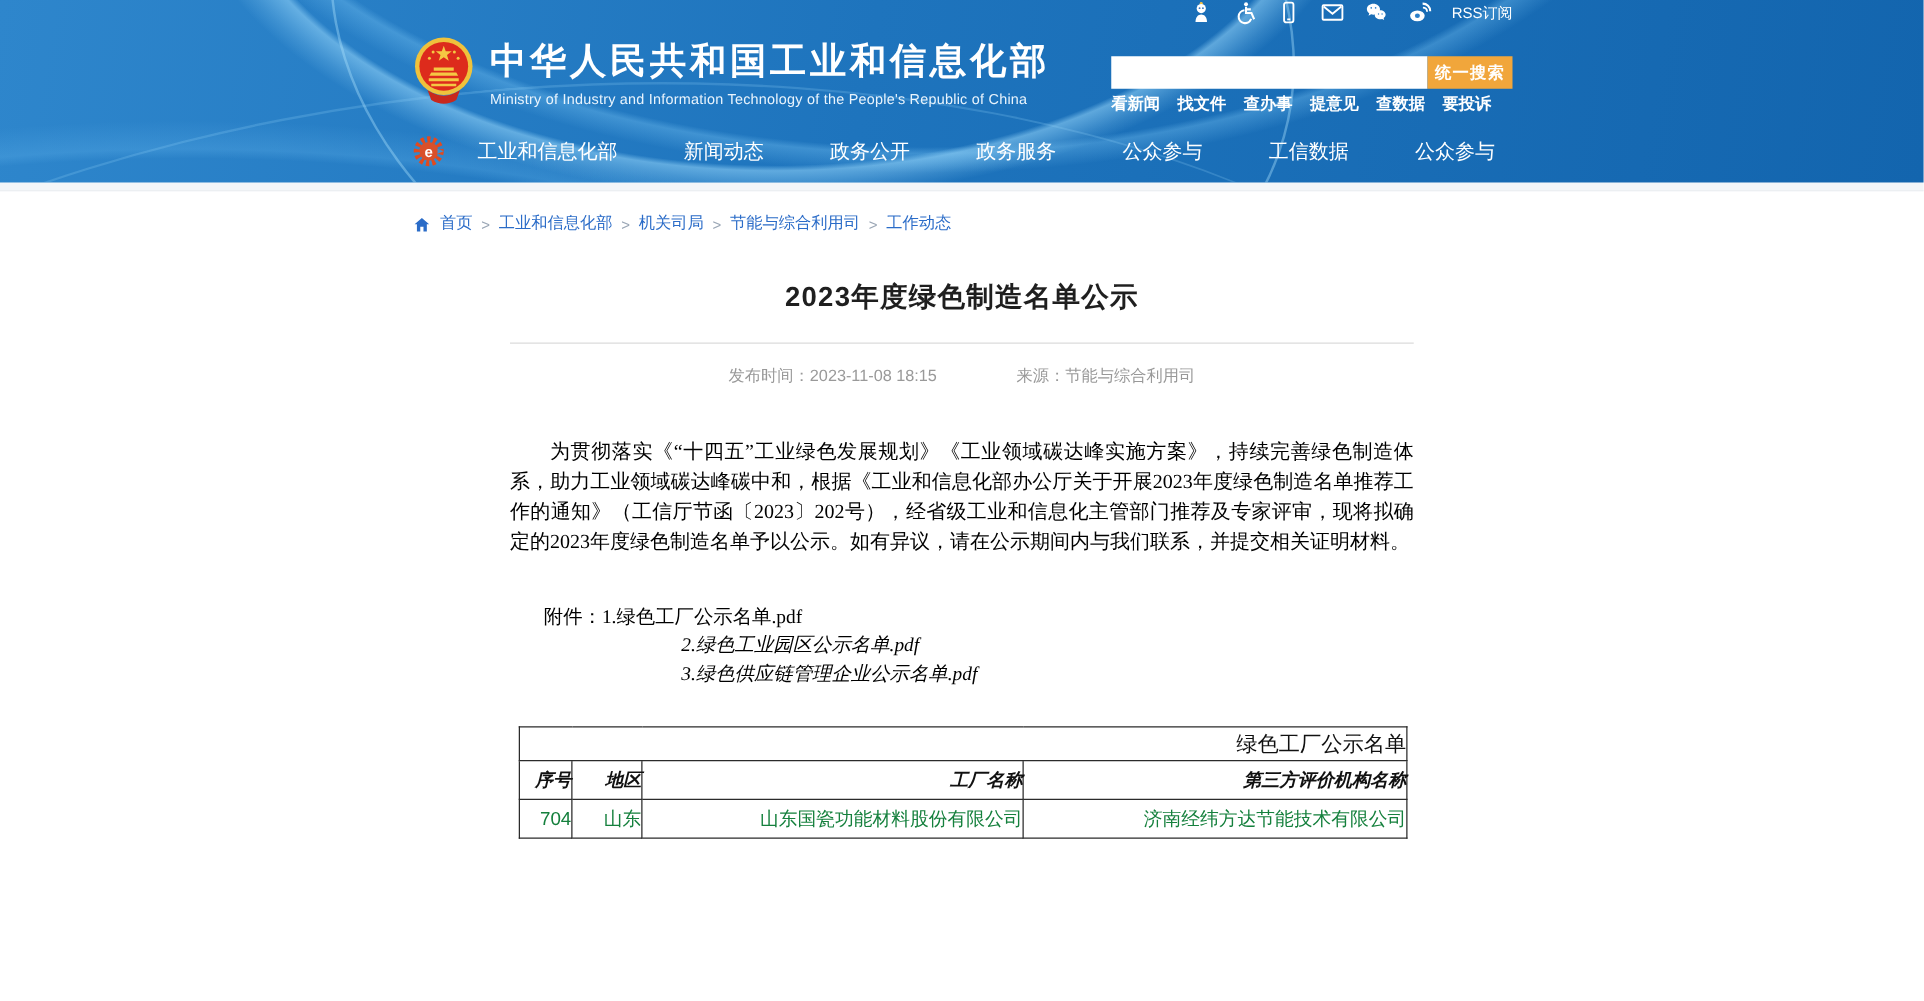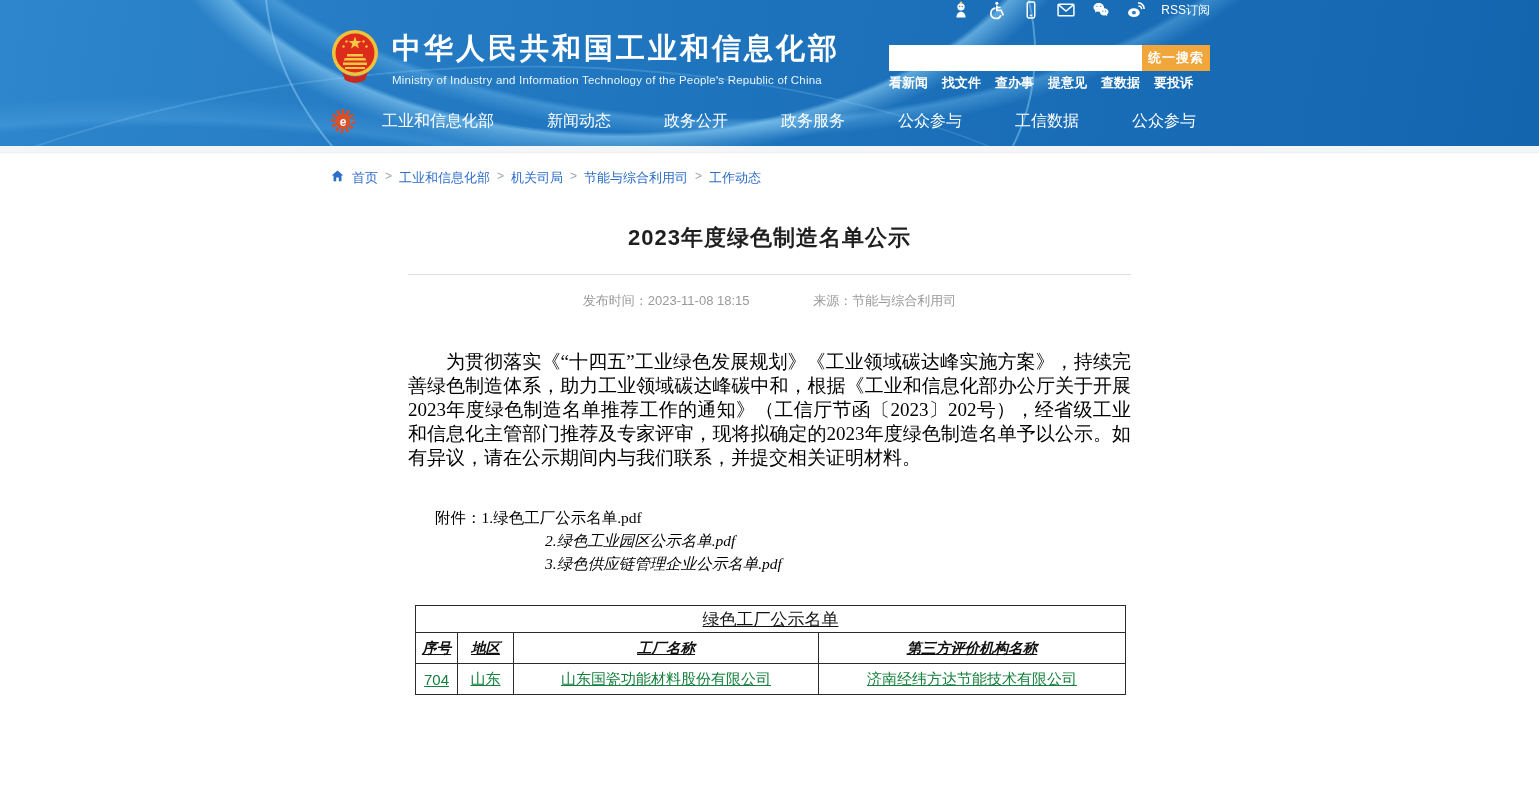--- a/index.html
+++ b/index.html
@@ -36,45 +36,45 @@
   .quick-links span { color:#fff; font-size:13px; font-weight:bold; cursor:pointer; }
 
   .nav-row { position:absolute; left:330px; top:104px; width:880px; height:34px; display:flex; align-items:center; }
   .e-logo { width:26px; height:26px; flex:0 0 auto; }
   .nav-items { display:flex; justify-content:space-between; width:814px; margin-left:26px; }
   .nav-items span { color:#fff; font-size:16px; cursor:pointer; white-space:nowrap; }
 
   .subheader-strip { height:7px; background:#f3f6f9; border-bottom:1px solid #eceff2; }
 
   
-  .breadcrumb { margin:16px 12px 0 330px; display:flex; align-items:flex-start; gap:7px; font-size:13px; }
+  .breadcrumb { margin:16px 12px 0 330px; display:flex; align-items:flex-end; gap:7px; font-size:13px; }
   .breadcrumb .crumb { color:#2b6cc8; cursor:pointer; }
   .breadcrumb .sep { color:#9aa6b5; font-size:12px; }
   .home-icon { display:inline-flex; width:15px; height:14px; cursor:pointer; }
 
   
   .article { width:723px; margin:36px 0 0 408px; }
   .article-title { text-align:center; font-size:22px; font-weight:bold; color:#1f1f1f; letter-spacing:1px; }
   .title-divider { border:none; border-top:1px solid #dcdcdc; margin-top:21px; }
   .meta-row { text-align:center; margin-top:17px; color:#999; font-size:13px; }
   .meta-row span { margin:0 30px; }
 
   .article-body { font-family:"Liberation Serif", serif; color:#000; }
-  .article-paragraph { margin-top:40px; font-size:19px; line-height:24px; text-align:justify; text-indent:2em; }
+  .article-paragraph { margin-top:40px; font-size:16px; line-height:24px; text-align:justify; text-indent:2em; }
   .info-block { margin-top:26px; padding-left:27px; }
   .info-line { font-size:15.5px; line-height:23px; white-space:pre-wrap; }
   .attach-block { margin-top:36px; }
   .attach-line { font-size:15.5px; line-height:23px; }
   .attach-line.first { padding-left:27px; }
   .attach-line.rest { padding-left:137px;font-style:italic; }
   .attach-link { cursor:pointer; color:#000; }
 
   
   .list-table { margin:30px 0 0 7px; width:710px; border-collapse:collapse; table-layout:fixed; }
-  .list-table td, .list-table th { border:1px solid #2b2b2b; text-align:center; vertical-align:middle;text-decoration:underline; }
+  .list-table td, .list-table th { border:1px solid #2b2b2b; text-align:right; vertical-align:middle; }
   .tbl-title { height:27px; font-size:17px; color:#111; font-weight:normal;
                font-family:"Liberation Sans", sans-serif; }
   .tbl-head td { height:31px; font-family:"Liberation Serif", serif; font-style:italic;
                  font-weight:bold; font-size:14.5px; color:#111; }
   .tbl-row td { height:31px; font-size:15px; color:#15803d; font-family:"Liberation Sans", sans-serif; }
   .col-idx { width:42px; } .col-region { width:56px; } .col-factory { width:305px; } .col-agency { width:307px; }
 </style>
 </head>
 <body>
 

